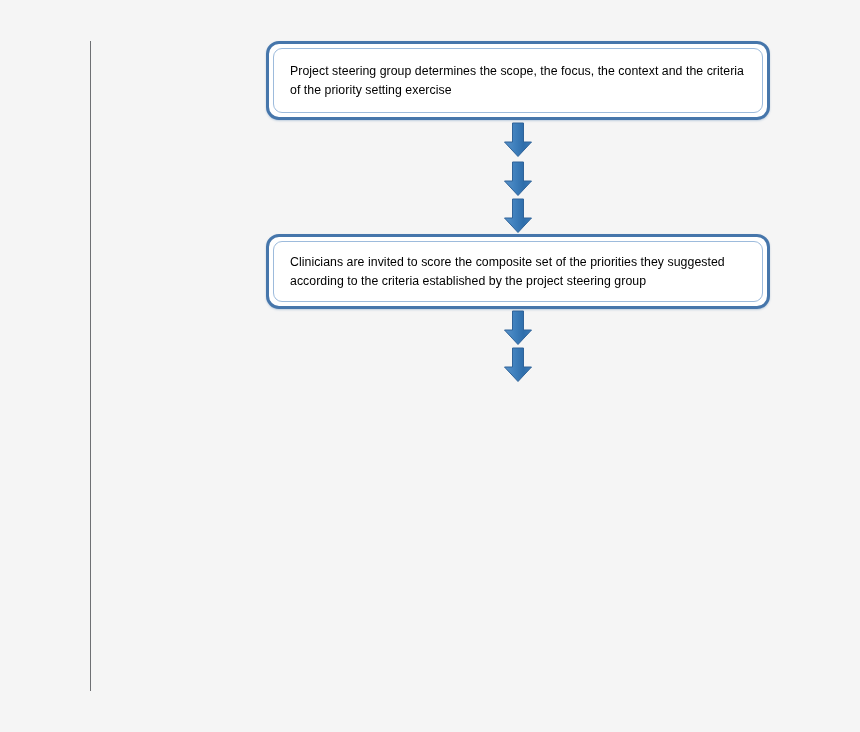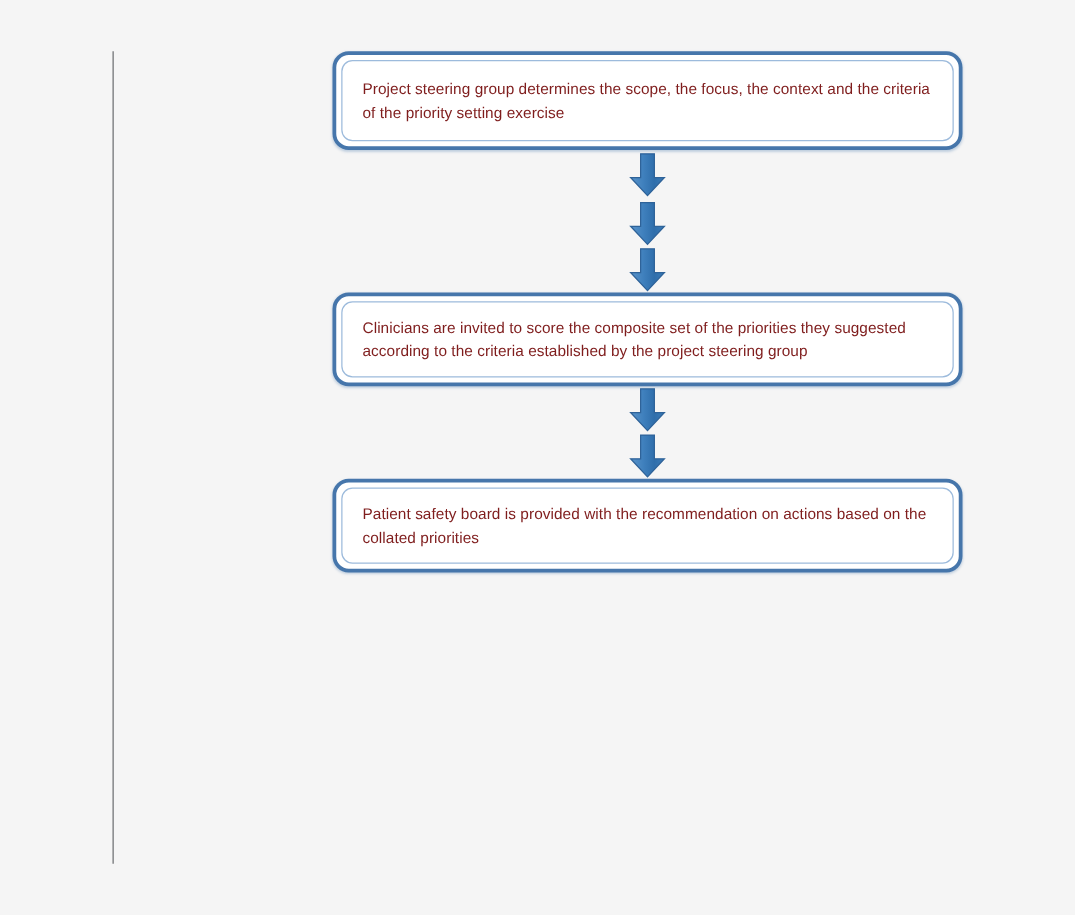--- a/index.html
+++ b/index.html
@@ -57,21 +57,21 @@
     width: 100%;
     height: 100%;
     border: 1px solid #9dbbdc;
     border-radius: 9px;
     background: #ffffff;
     display: flex;
     align-items: center;
     padding: 9px 16px;
   }
   .node-text {
-    color: #7f1d1d;
+    color: #000000;
     font-size: 12.3px;
     line-height: 1.52;
     letter-spacing: .05px;
     font-family: "Liberation Sans", sans-serif;
     margin: 0;
   }
 
   
   .node.h-tall  { height: 79px; }
   .node.h-mid   { height: 75px; }
@@ -142,20 +142,15 @@
       </svg>
     </div>
 
 
     <div class="connector gap-b">
       <svg class="arrow-svg" width="36" height="36" viewBox="0 0 36 36">
         <polygon points="12.5,1 23.5,1 23.5,20 31.5,20 18,34.5 4.5,20 12.5,20" fill="url(#agrad)" stroke="#2f6399" stroke-width="1"></polygon>
       </svg>
     </div>
 
-    <div class="node h-mid">
-      <div class="node-inner">
-        <p class="node-text">Patient safety board is provided with the recommendation on actions based on the collated priorities</p>
-      </div>
-    </div>
 
   </div>
 </div>
 
 </body></html>

